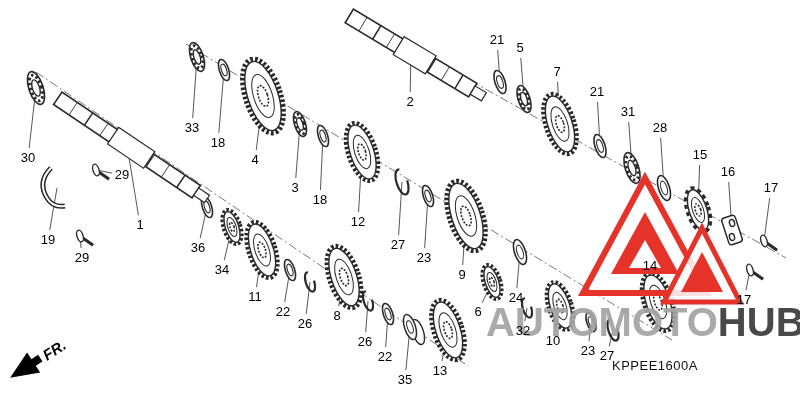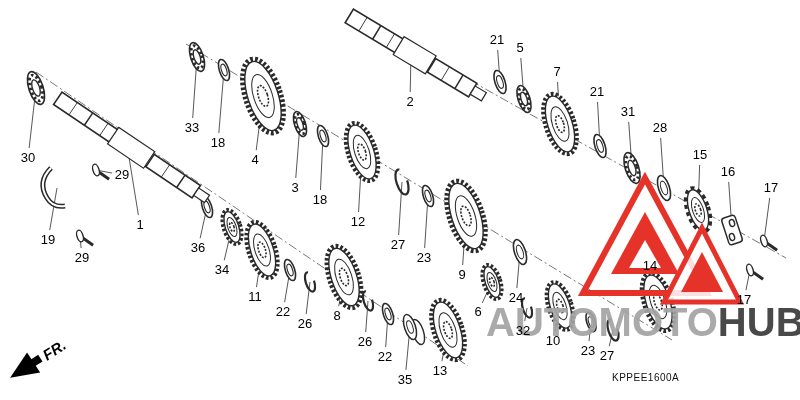--- a/index.html
+++ b/index.html
@@ -3,21 +3,21 @@
 <meta charset="utf-8">
 <style>
   *{box-sizing:border-box}
   body{margin:0;background:#ffffff;font-family:"Liberation Sans",sans-serif}
   .stage{position:relative;width:800px;height:400px;background:#fff;overflow:hidden}
   #diagram{position:absolute;left:0;top:0}
   #labels-layer text{font:13px "Liberation Sans",sans-serif;fill:#000}
   #wm-text{font-family:"Liberation Sans",sans-serif;font-weight:800;font-size:40px;letter-spacing:0;opacity:.92}
   .logo-stroke{fill:none;stroke-width:6}
   .logo-stroke2{fill:#ffffff;fill-opacity:.85;stroke-width:5}
-  .diagram-code{position:absolute;left:612px;top:372px;font-size:10px;color:#111;letter-spacing:.5px}
+  .diagram-code{position:absolute;left:612px;top:358px;font-size:13px;color:#111;letter-spacing:.5px}
   .fr-indicator{position:absolute;left:2px;top:342px;transform:rotate(-33deg);transform-origin:40px 15px}
   .fr-text{font-weight:bold;font-style:italic;font-size:15px;fill:#000;font-family:"Liberation Sans",sans-serif}
 </style>
 </head>
 <body>
 
 <div class="stage">
 
   <svg id="diagram" width="800" height="400" viewBox="0 0 800 400">
     <g id="axes-layer">

